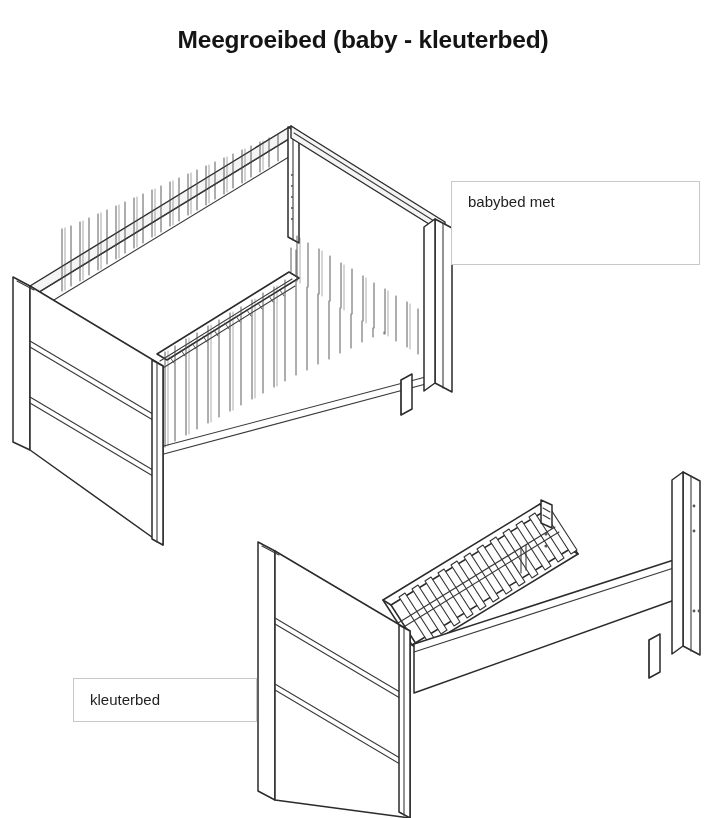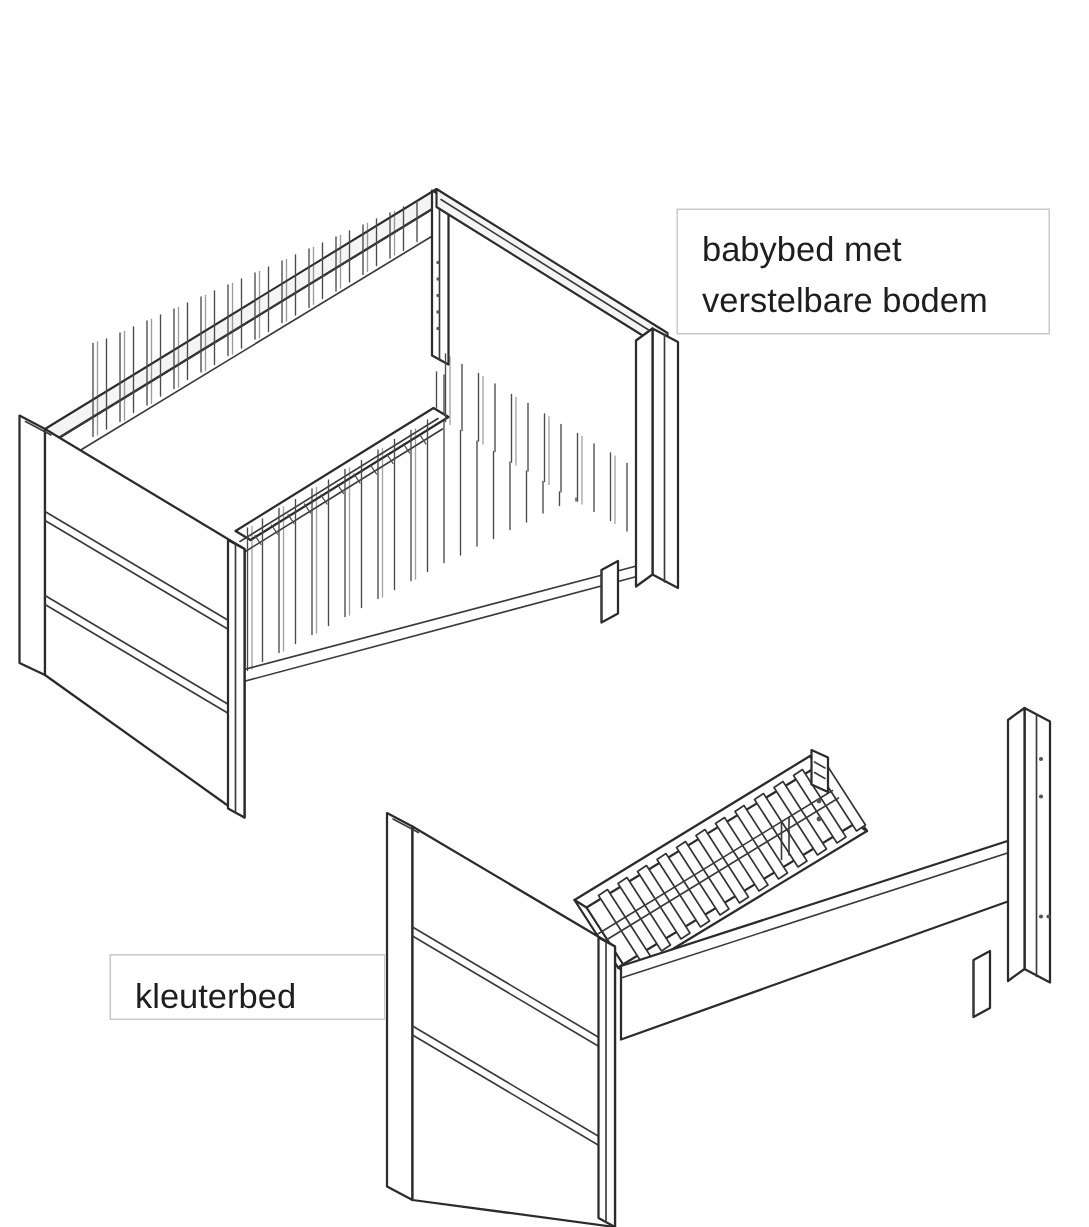--- a/index.html
+++ b/index.html
@@ -36,24 +36,25 @@
     color: #141414;
     white-space: nowrap;
   }
 
   
   .callout {
     position: absolute;
     box-sizing: border-box;
     background: #ffffff;
     border: 1px solid #c8c8c8;
-    font-size: 23px;
+    font-size: 15px;
     line-height: 1.48;
     color: #1e1e1e;
     padding: 9px 14px 10px 16px;
+    margin-top: 42px;
   }
   #callout-babybed {
     left: 451px;
     top: 139px;
     width: 249px;
     height: 84px;
   }
   #callout-kleuterbed {
     left: 73px;
     top: 636px;
@@ -113,20 +114,21 @@
     stroke-width: 1.1;
     stroke-linejoin: round;
   }
   .dot { fill: #555555; }
 </style>
 </head>
 <body>
 
 <div id="page">
 
+  <div class="page-title">Meegroeibed (baby - kleuterbed)</div>
 
   <div id="drawing">
     <svg width="726" height="818" viewBox="0 0 726 818" xmlns="http://www.w3.org/2000/svg">
 
       <g>
 
         <g>
 
           <path class="face-edge" d="M 30,286 L 291,126 L 300,132 L 39,292 Z"></path>
           <path class="ln-thin" d="M 33,296 L 294,136"></path>
@@ -387,20 +389,19 @@
           <circle class="dot" cx="694" cy="611" r="1.4"></circle>
           <circle class="dot" cx="699" cy="611" r="1.4"></circle>
         </g>
       </g>
 
     </svg>
   </div>
 
   <div class="callout" id="callout-babybed">
     <span class="callout-line">babybed met</span>
-    <span class="callout-line">verstelbare bodem</span>
   </div>
 
   <div class="callout" id="callout-kleuterbed">
     <span class="callout-line">kleuterbed</span>
   </div>
 
 </div>
 
 </body></html>

